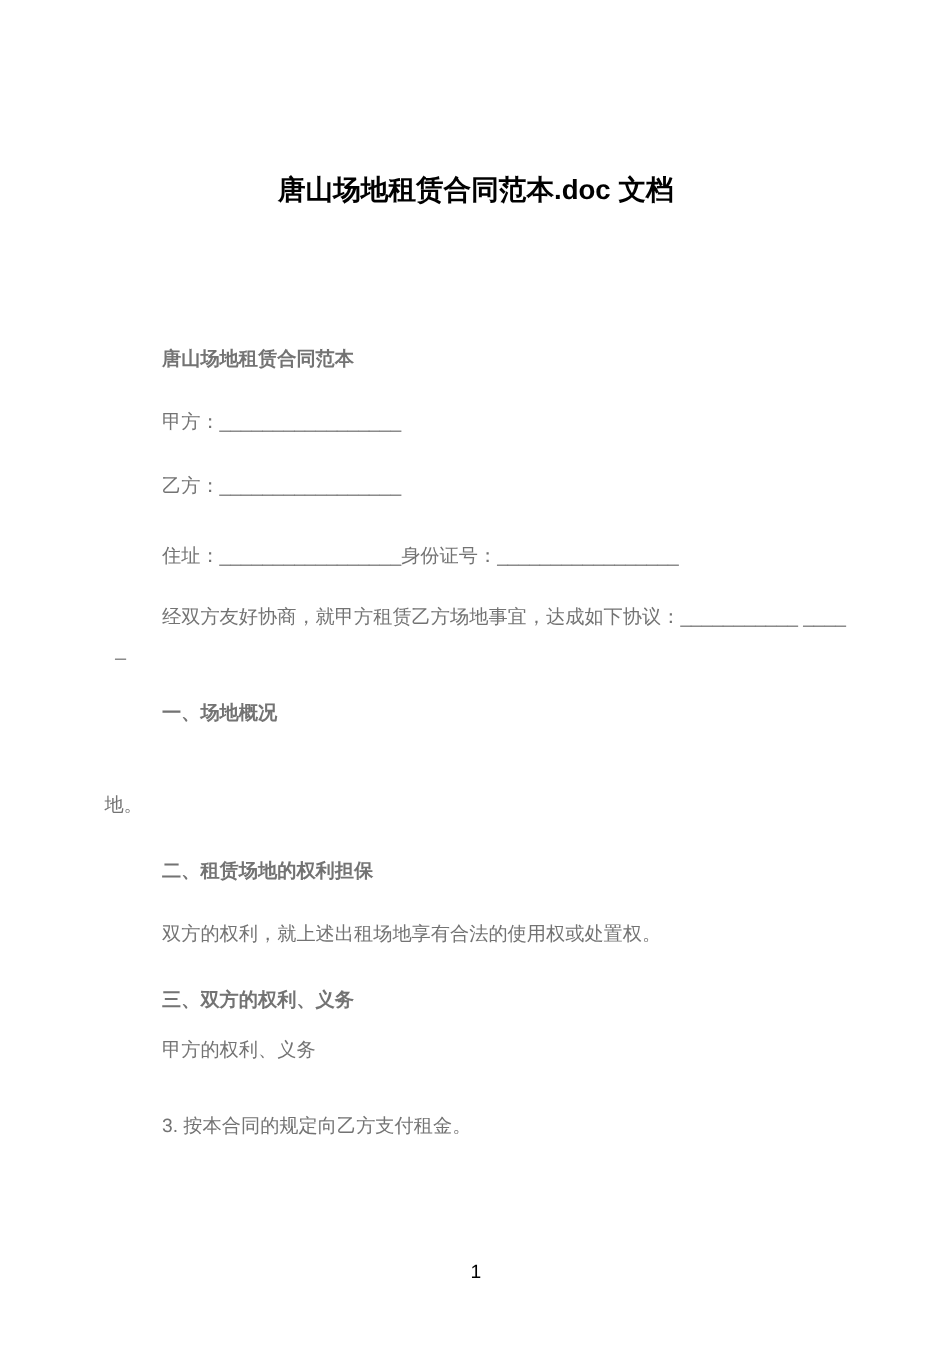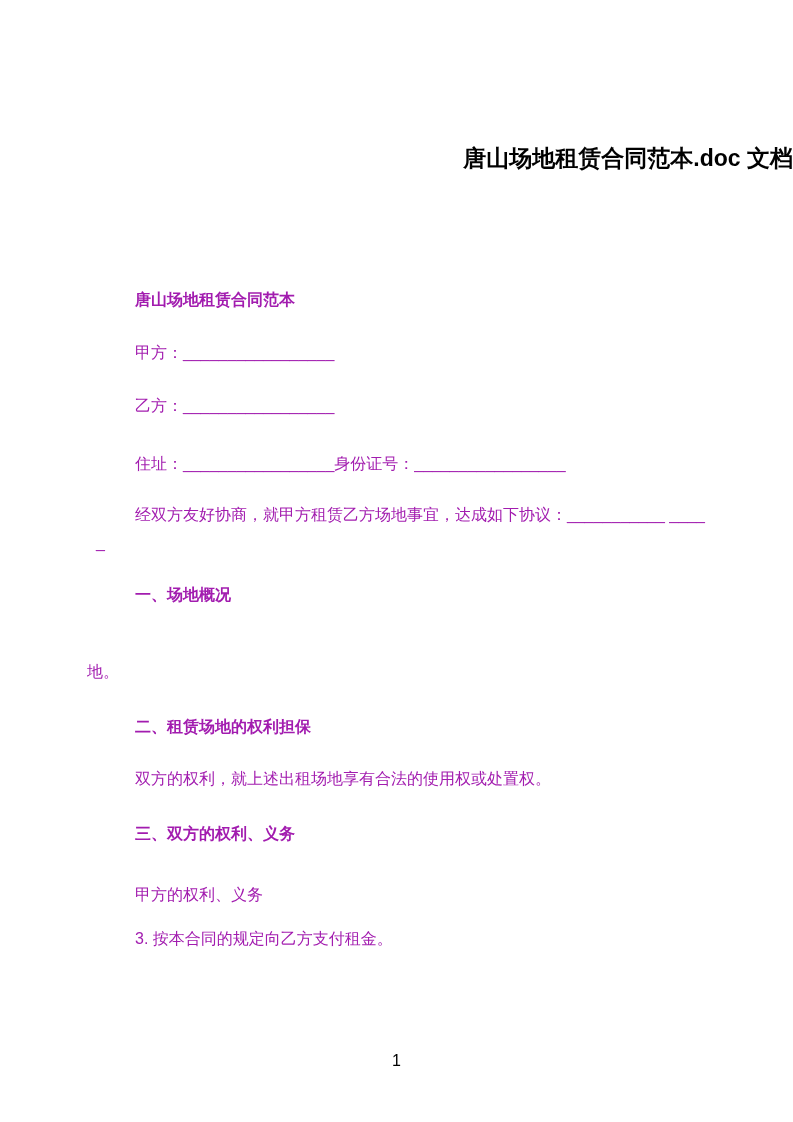--- a/index.html
+++ b/index.html
@@ -14,33 +14,33 @@
     background: #ffffff;
     overflow: hidden;
     font-family: "Liberation Sans", "DejaVu Sans", sans-serif;
     color: #000000;
   }
   .doc-title {
     position: absolute;
     top: 144px;
     left: 0;
     width: 100%;
-    text-align: right;
+    text-align: center;
     font-size: 23px;
     line-height: 28px;
     font-weight: bold;
     color: #000000;
     white-space: pre;
   }
   .line {
     position: absolute;
     left: 135px;
     font-size: 16px;
     line-height: 17px;
-    color: #a21caf;
+    color: #737373;
     white-space: pre;
     font-weight: normal;
   }
   .line.hang {
     left: 87px;
   }
   .line.hang2 {
     left: 96px;
   }
   .line.bold {
@@ -80,20 +80,20 @@
 
 
   <div class="line hang" style="top:663px">地。</div>
 
   <div class="line bold" style="top:718px">二、租赁场地的权利担保</div>
 
   <div class="line" style="top:770px">双方的权利，就上述出租场地享有合法的使用权或处置权。</div>
 
   <div class="line bold" style="top:825px">三、双方的权利、义务</div>
 
-  <div class="line" style="top:886px">甲方的权利、义务</div>
+  <div class="line" style="top:867px">甲方的权利、义务</div>
 
   <div class="line" style="top:930px">3. 按本合同的规定向乙方支付租金。</div>
 
 
   <div class="page-number">1</div>
 
 </div>
 
 </body></html>

